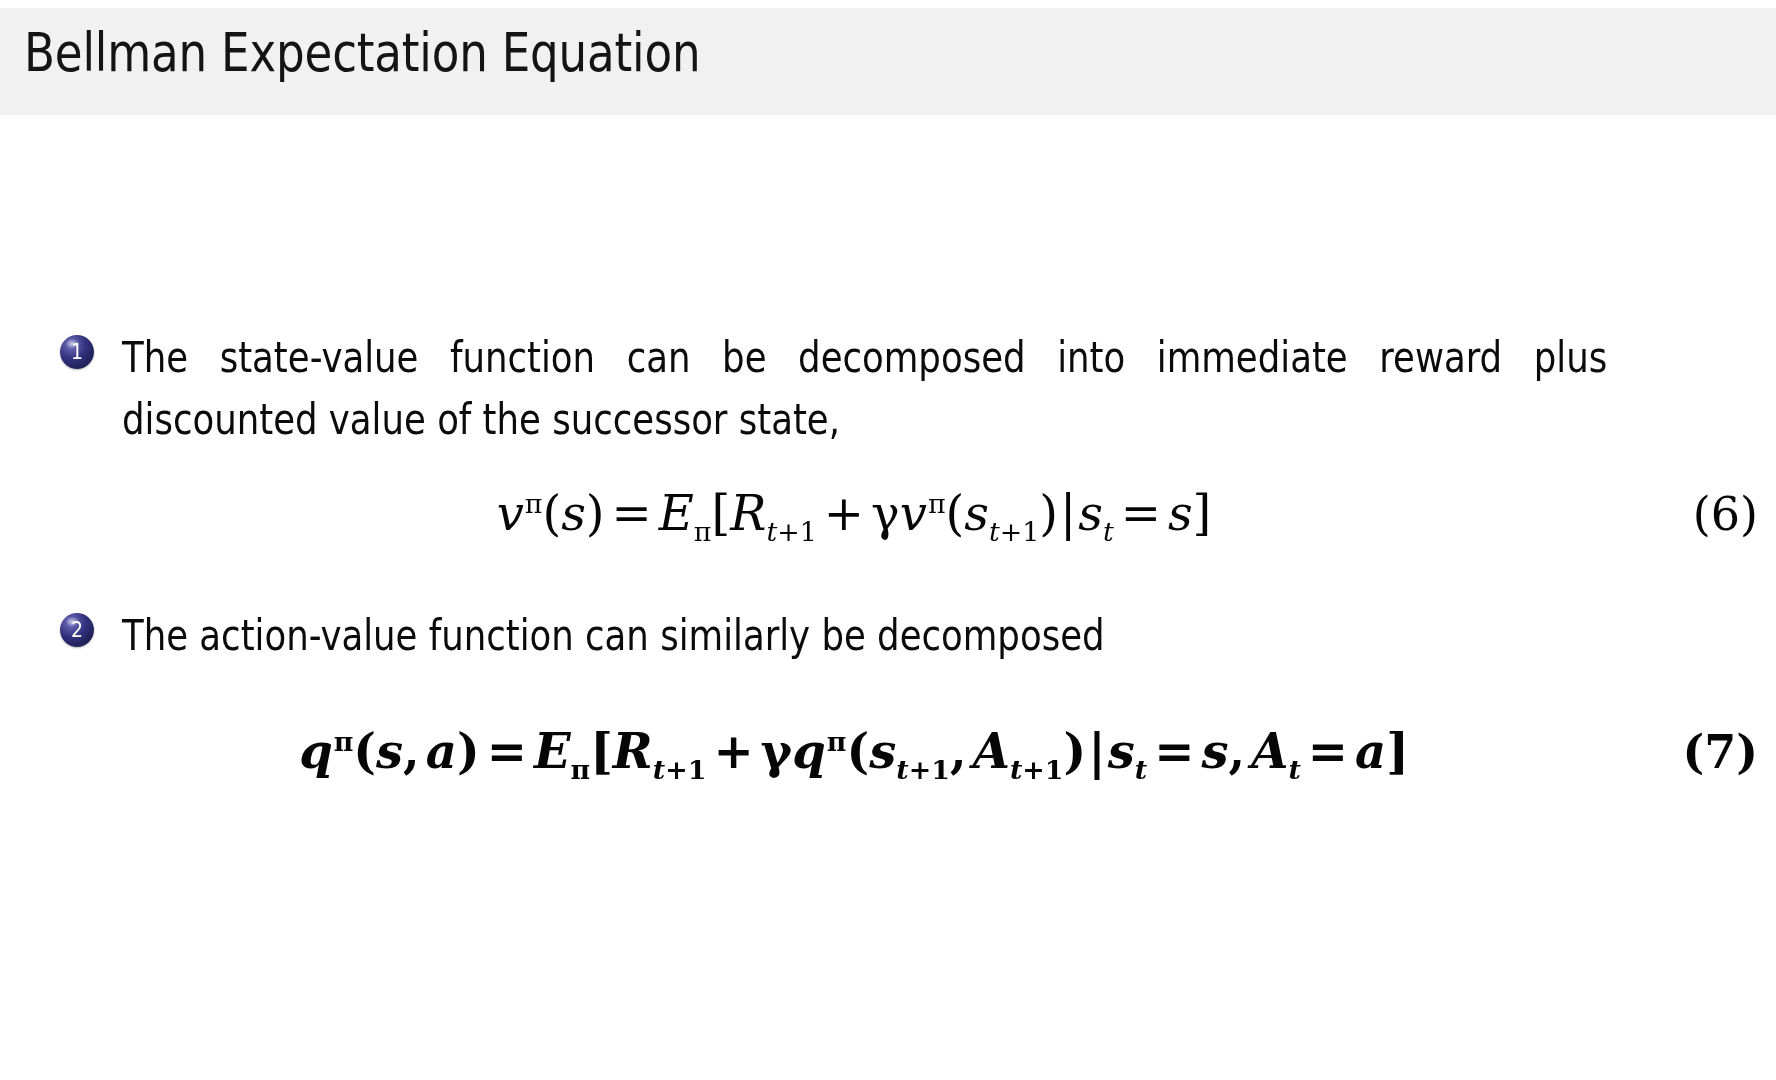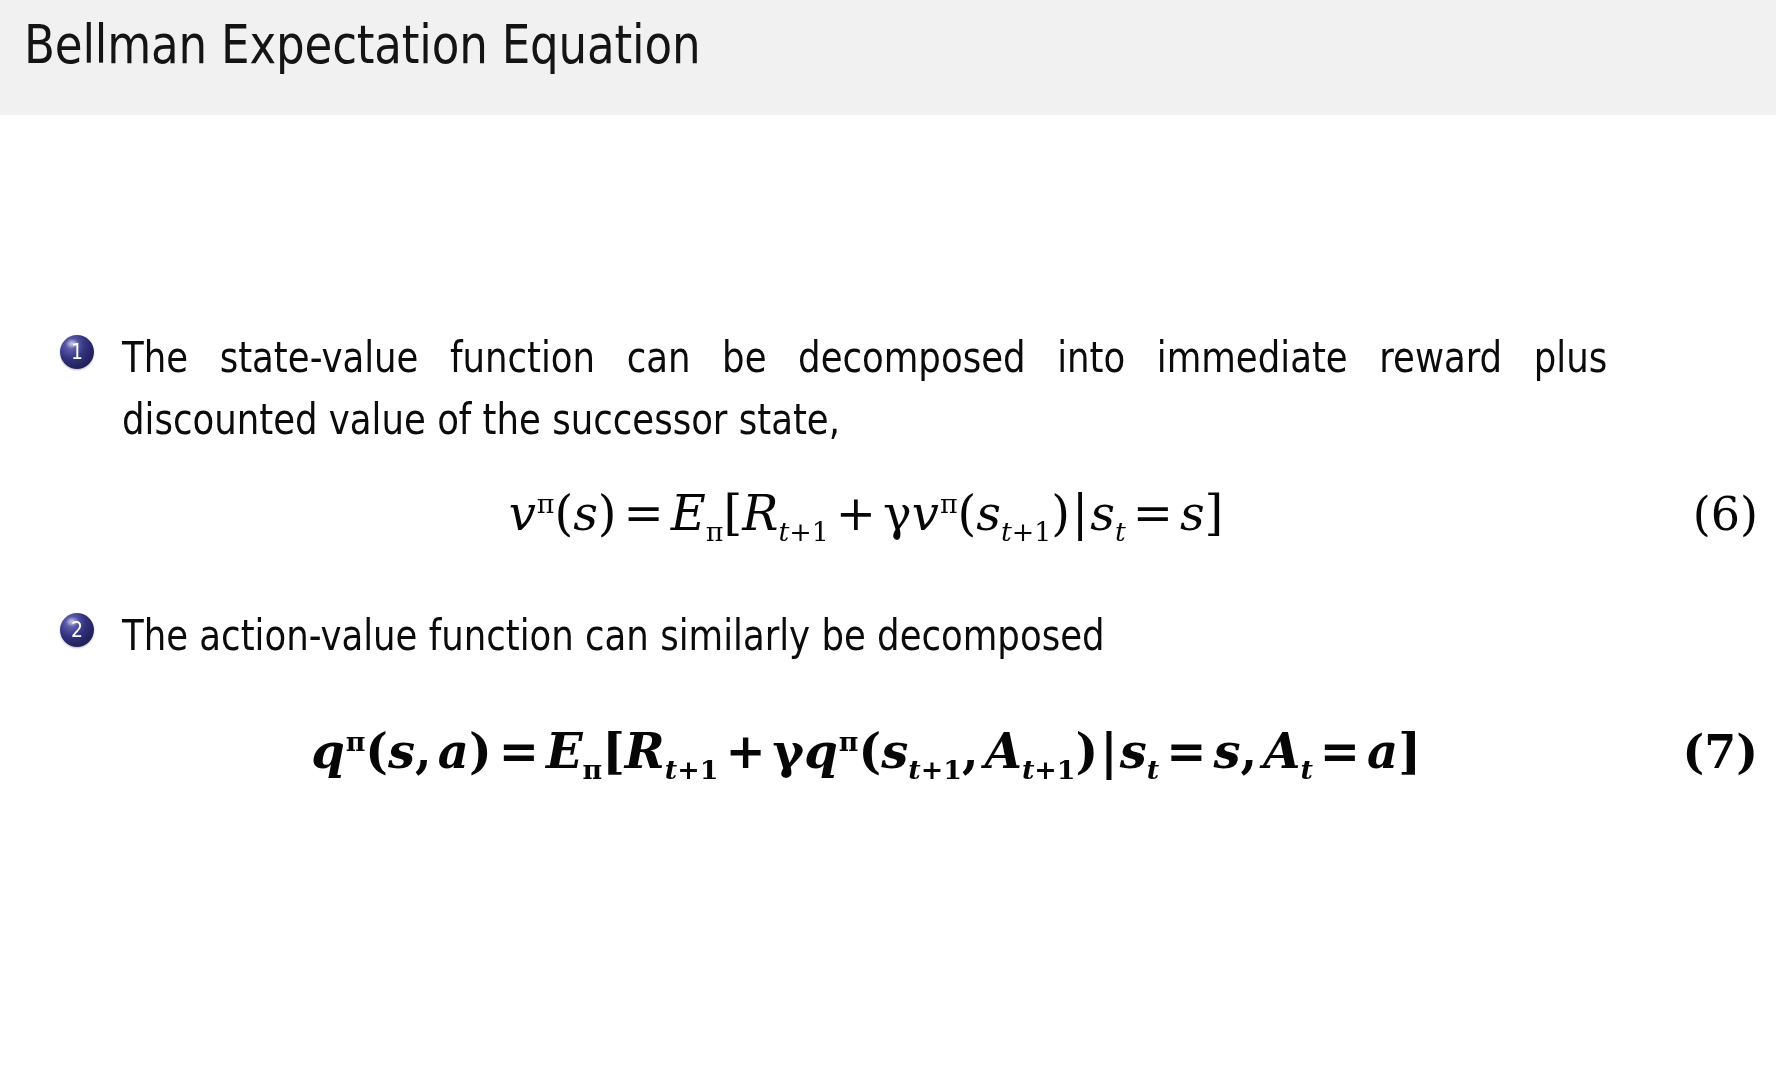--- a/index.html
+++ b/index.html
@@ -13,21 +13,21 @@
     background: #ffffff;
     font-family: "DejaVu Sans", sans-serif;
     overflow: hidden;
     position: relative;
   }
 
   
   #header-bar {
     position: absolute;
     left: 0;
-    top: 0;
+    top: 8px;
     width: 1776px;
     height: 115px;
     background: #f1f1f1;
   }
   #slide-title {
     position: absolute;
     left: 24px;
     top: 18px;
     font-family: "DejaVu Sans Condensed", "Liberation Sans Narrow", "Liberation Sans", sans-serif;
     font-size: 54px;
@@ -117,21 +117,21 @@
 
   
   .equation-row {
     position: absolute;
     left: 0;
     width: 1776px;
     display: block;
   }
   .equation-body {
     position: absolute;
-    left: 16px;
+    left: 4px;
     top: 0;
     width: 1700px;
     text-align: center;
     font-family: "DejaVu Serif", "Liberation Serif", serif;
     font-size: 48px;
     color: #060606;
     white-space: nowrap;
   }
   .equation-tag {
     position: absolute;

